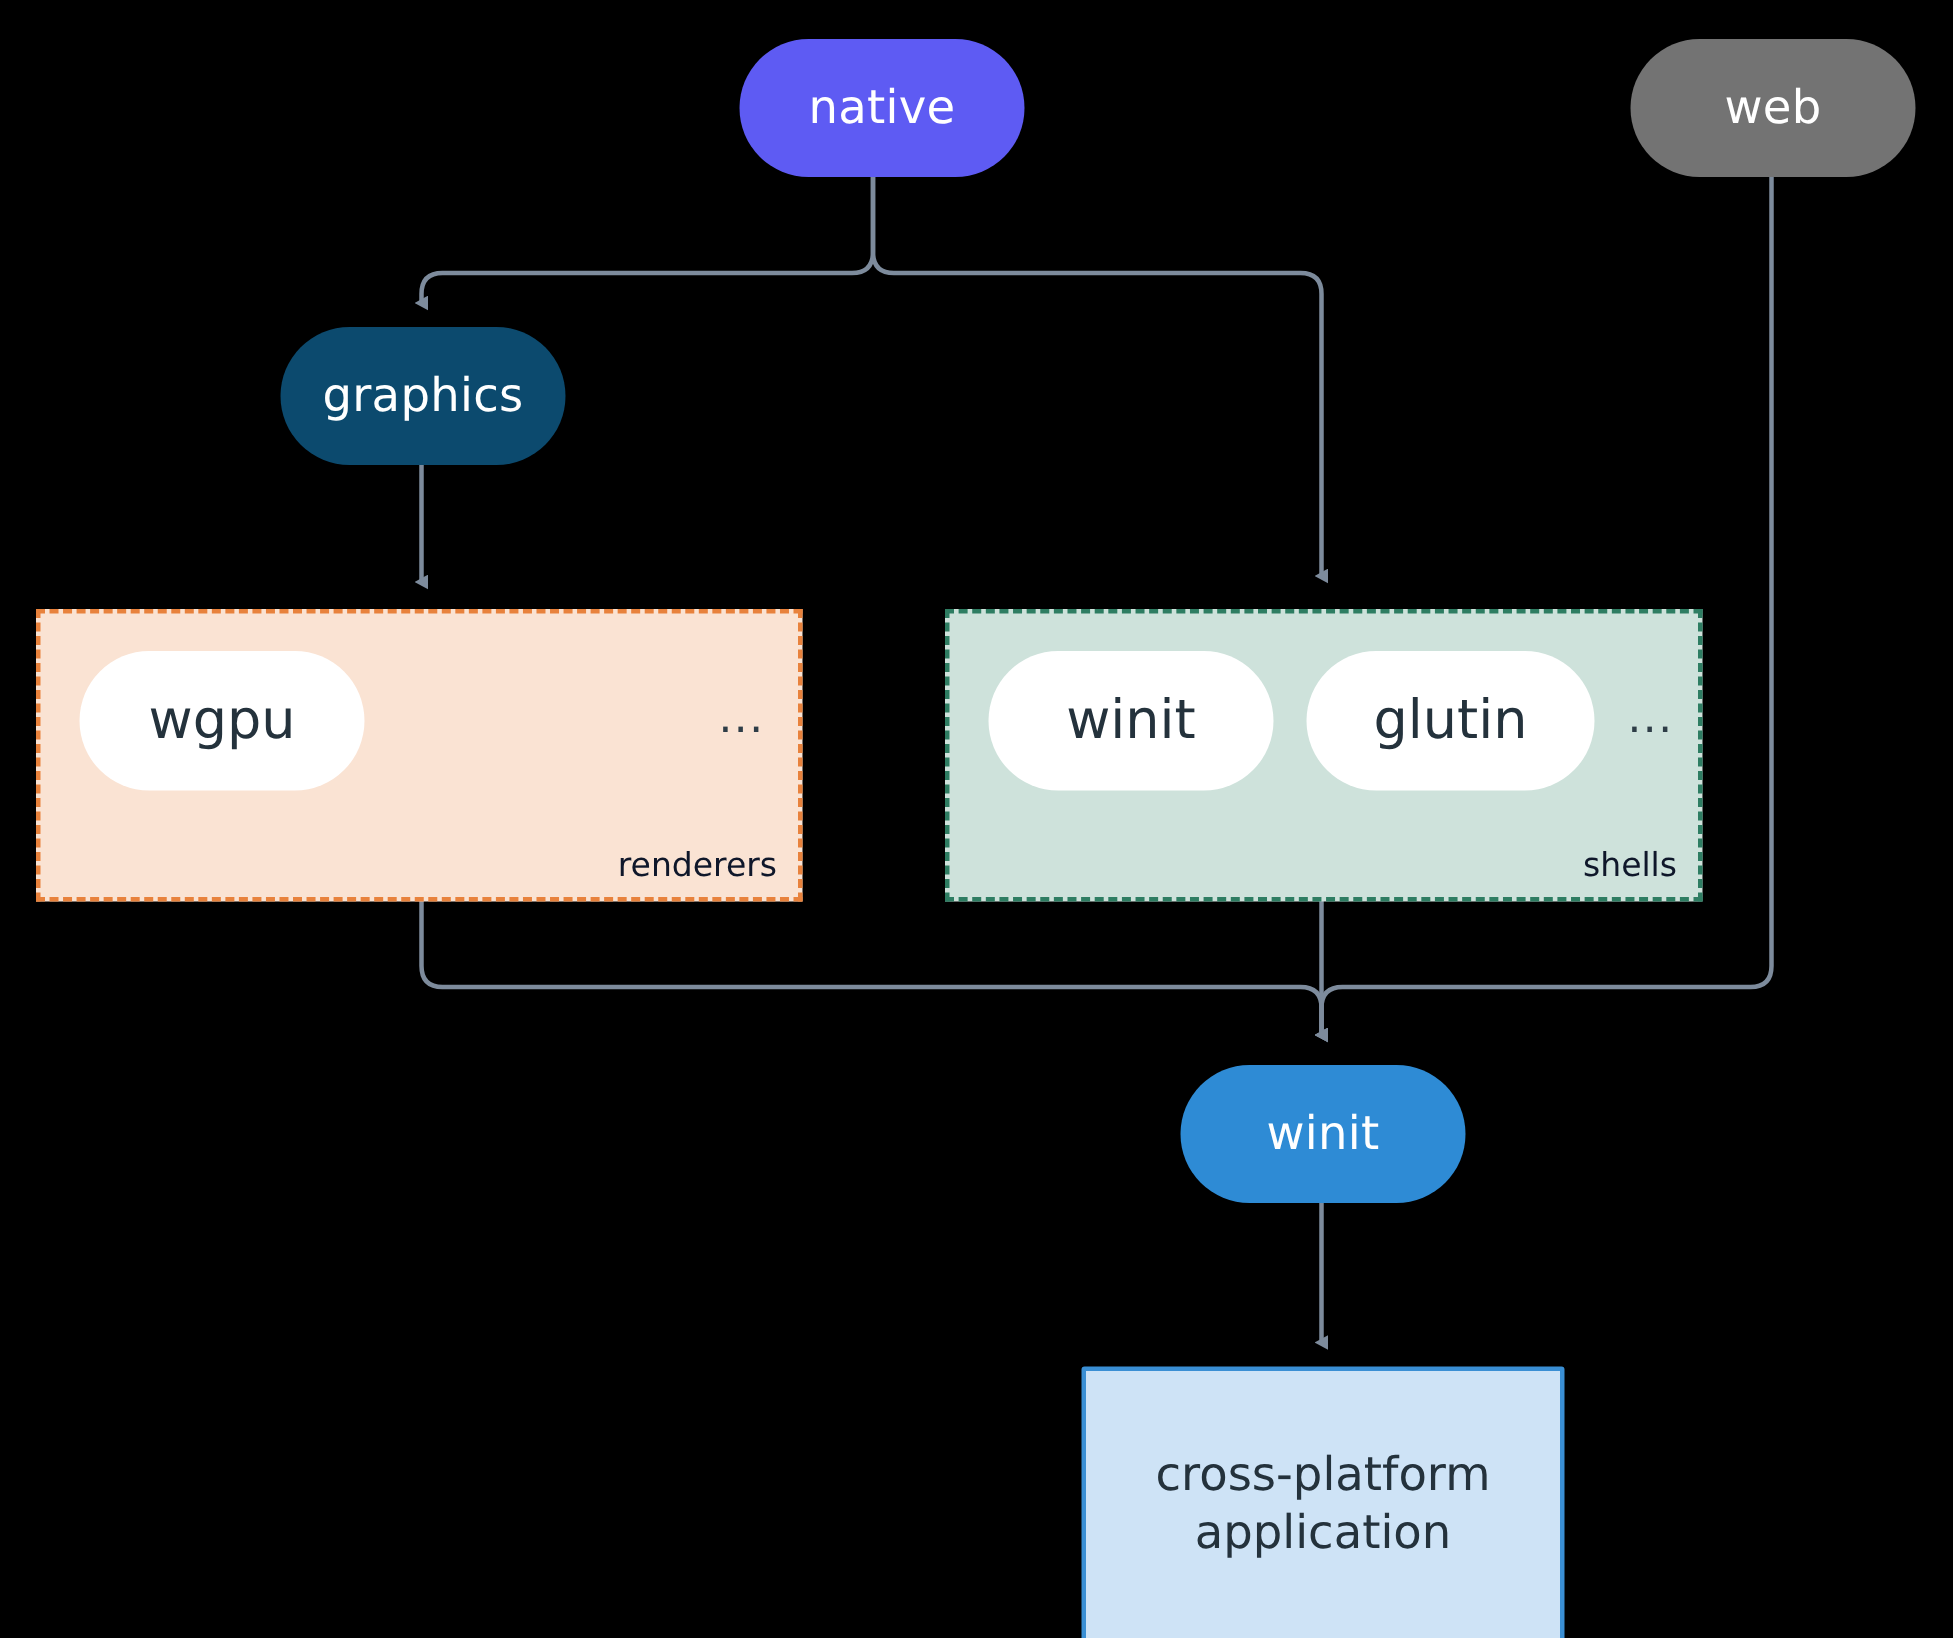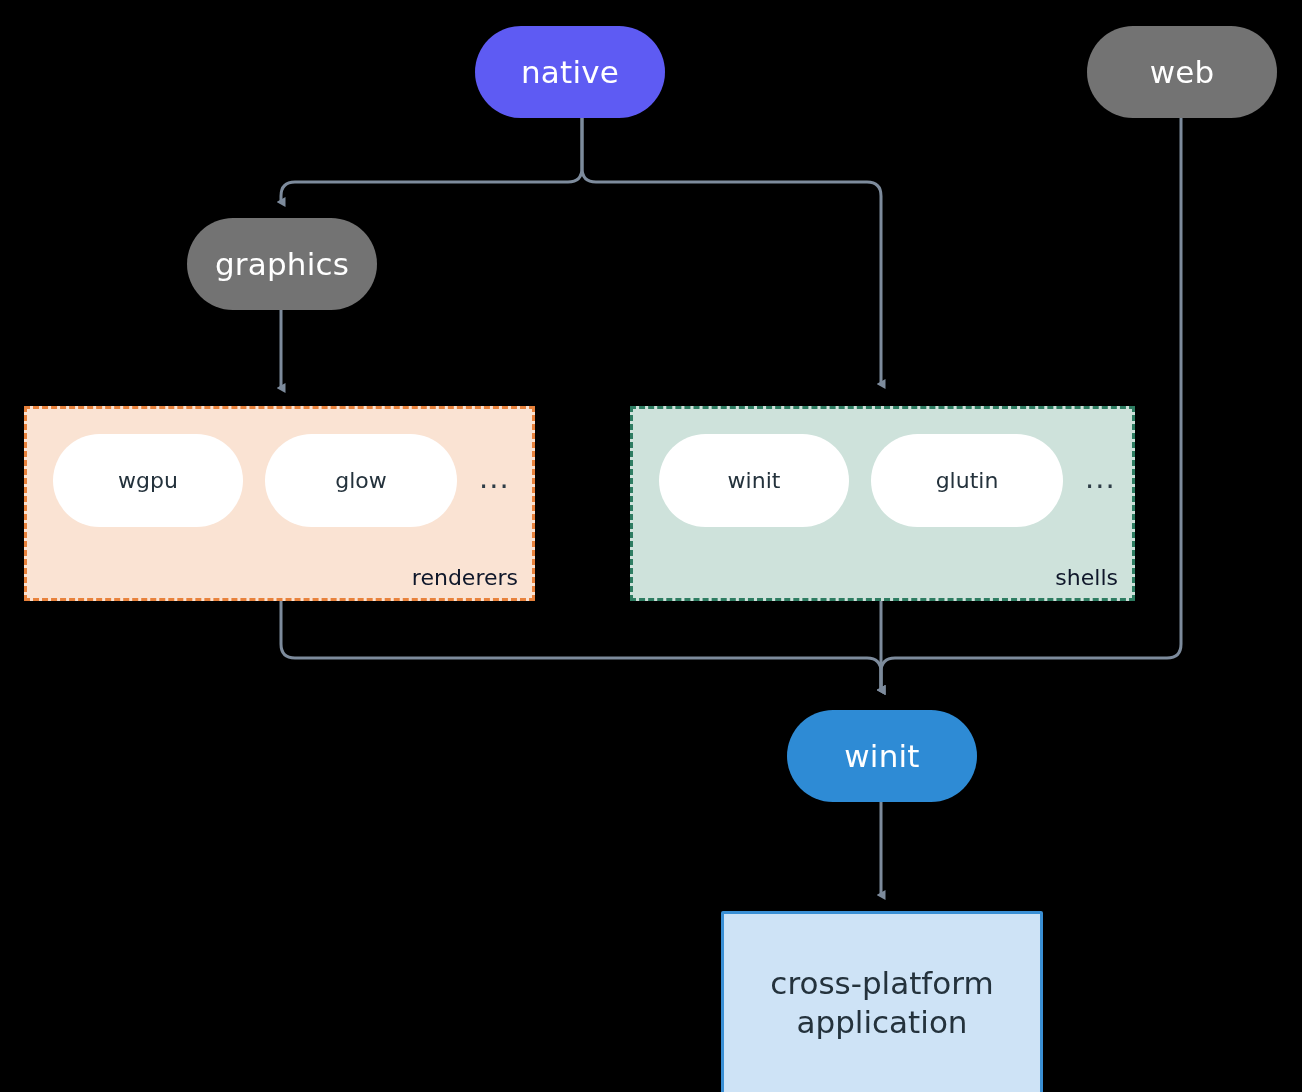--- a/index.html
+++ b/index.html
@@ -36,33 +36,33 @@
   }
   
   .node-pill {
     border-radius: 46px;
     color: #ffffff;
     font-size: 31px;
     font-weight: 400;
     letter-spacing: 0.2px;
   }
   #node-native {
-    left: 475px;  top: 26px;
+    left: 493px;  top: 26px;
     width: 190px; height: 92px;
     background: #5E5BF3;
   }
   #node-web {
     left: 1087px; top: 26px;
     width: 190px; height: 92px;
     background: #737373;
   }
   #node-graphics {
     left: 187px;  top: 218px;
     width: 190px; height: 92px;
-    background: #737373;
+    background: #0c4a6e;
   }
   #node-iced {
     left: 787px;  top: 710px;
     width: 190px; height: 92px;
     background: #2E8BD5;
   }
   
   .cluster {
     position: absolute;
     box-sizing: border-box;
@@ -89,21 +89,21 @@
   
   .chip {
     position: absolute;
     box-sizing: border-box;
     display: flex;
     align-items: center;
     justify-content: center;
     background: #FFFFFF;
     border-radius: 48px;
     color: #24323C;
-    font-size: 22px;
+    font-size: 36px;
     height: 93px;
     top: 25px;
   }
   .ellipsis {
     position: absolute;
     top: 52px;
     font-size: 29px;
     color: #2E3D47;
     letter-spacing: 1px;
   }
@@ -165,23 +165,20 @@
   </div>
 
   <div class="node node-pill" id="node-graphics">
     <span>graphics</span>
   </div>
 
   <div class="cluster" id="cluster-renderers">
     <div class="chip" id="chip-wgpu">
       <span>wgpu</span>
     </div>
-    <div class="chip" id="chip-glow">
-      <span>glow</span>
-    </div>
     <div class="ellipsis" id="ell-renderers">...</div>
     <div class="cluster-label">renderers</div>
   </div>
 
   <div class="cluster" id="cluster-shells">
     <div class="chip" id="chip-glutin">
       <span>glutin</span>
     </div>
     <div class="chip" id="chip-winit">
       <span>winit</span>

